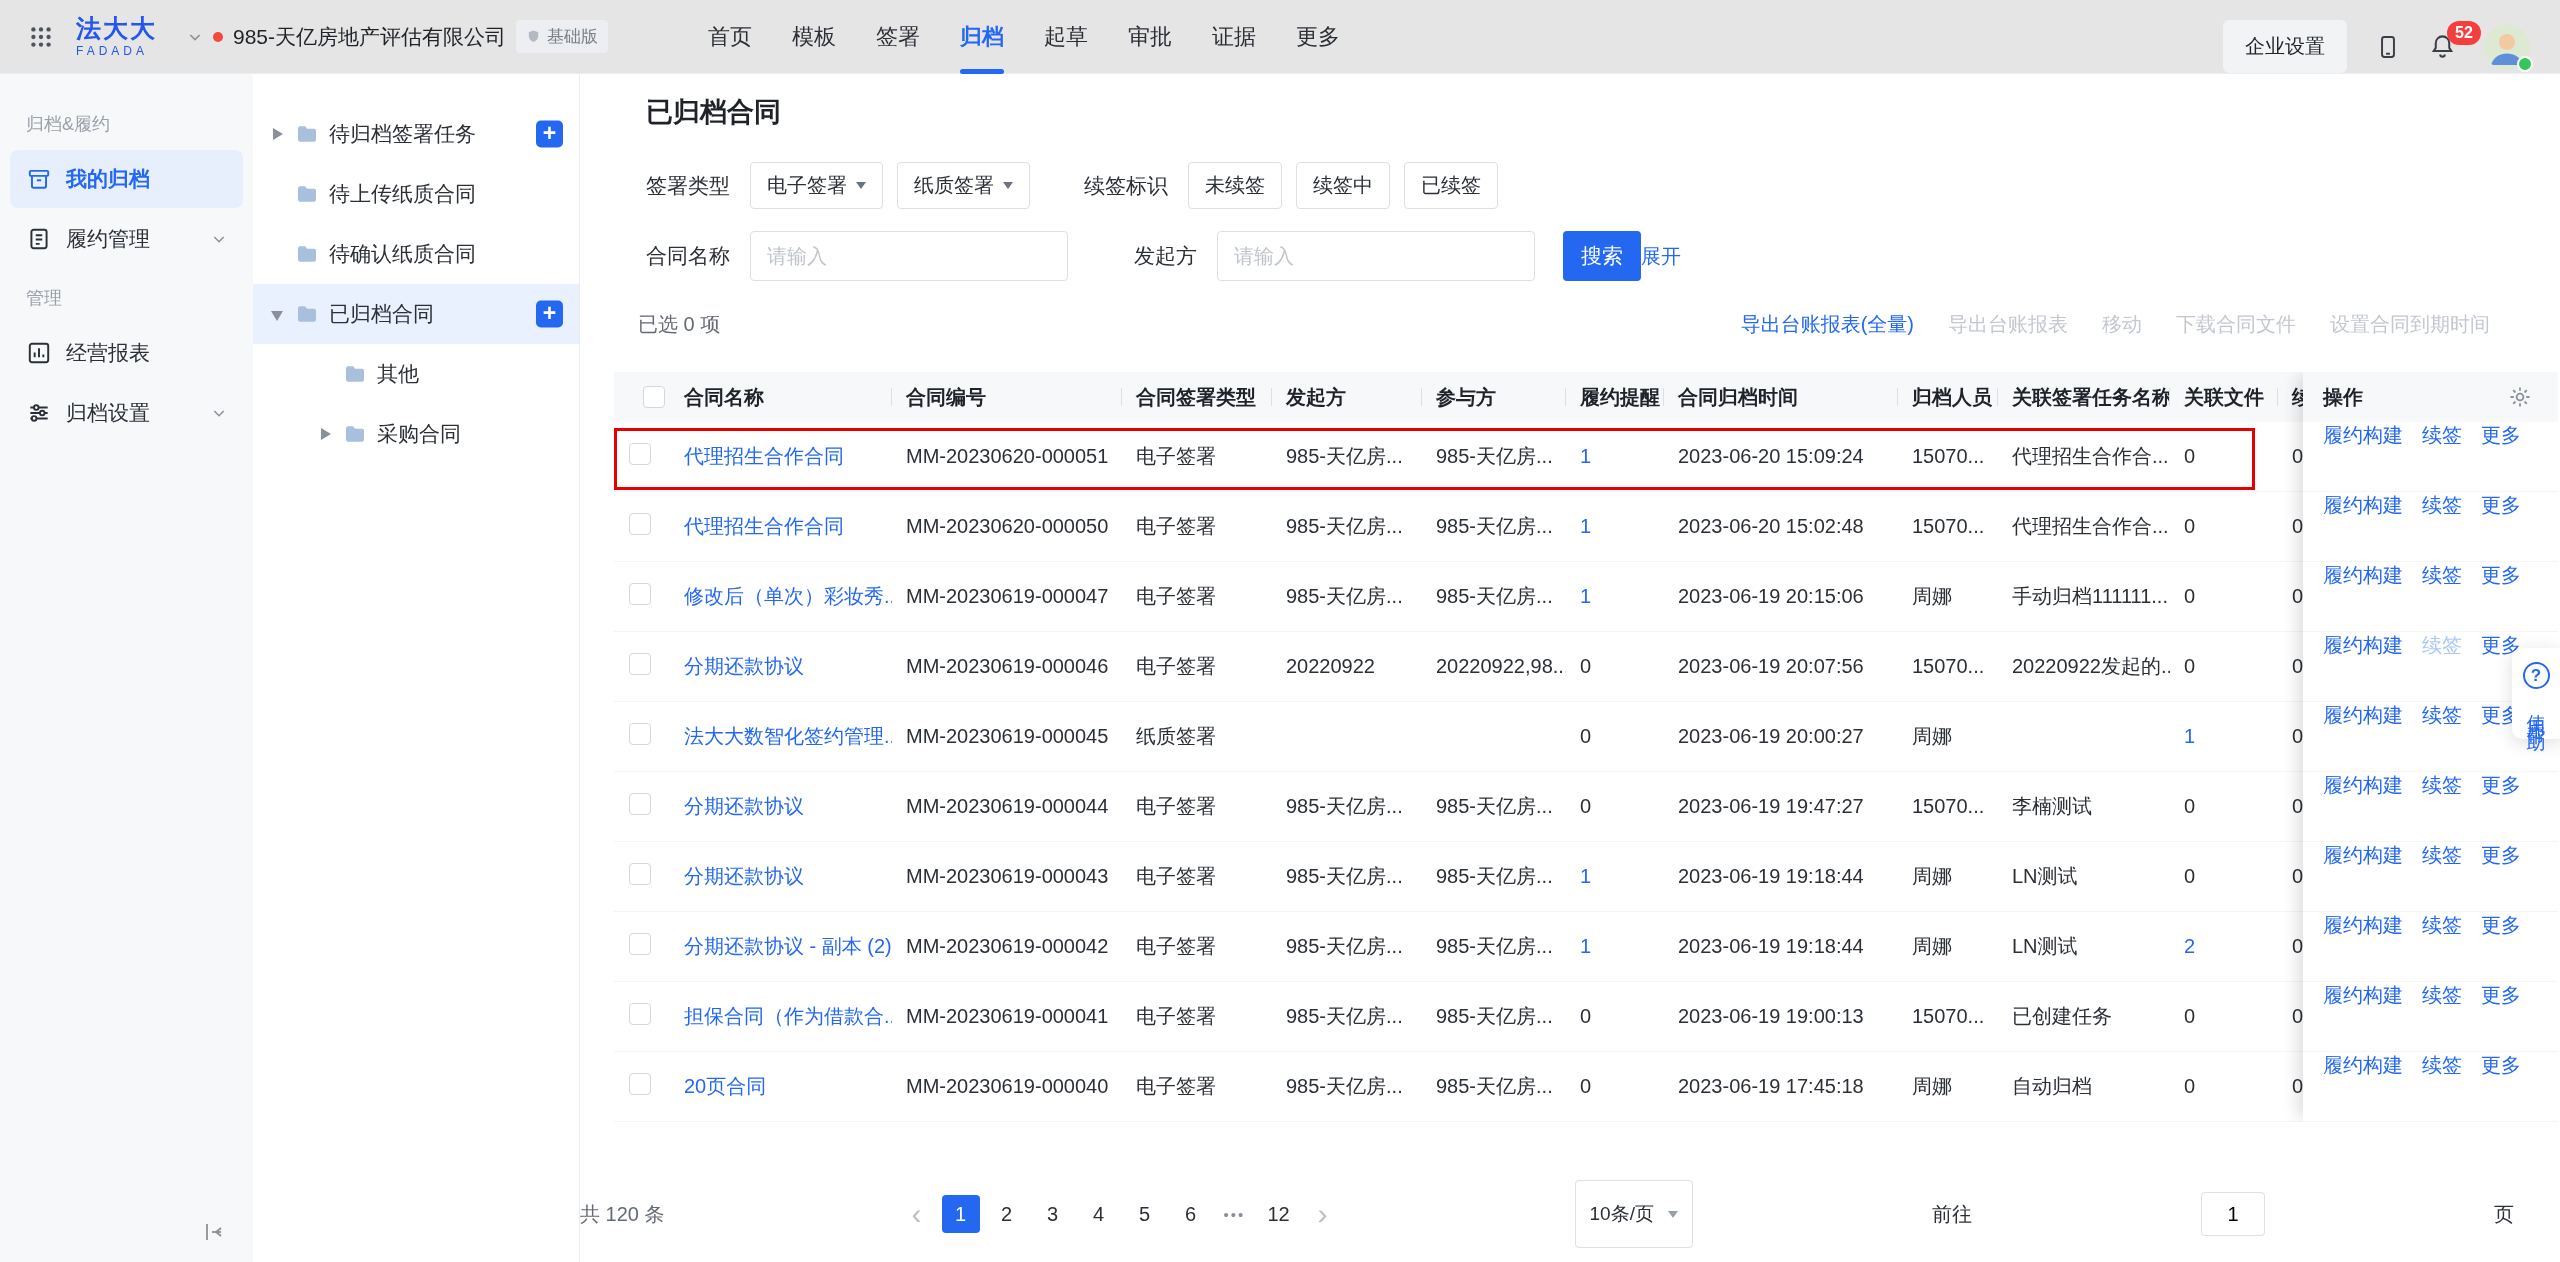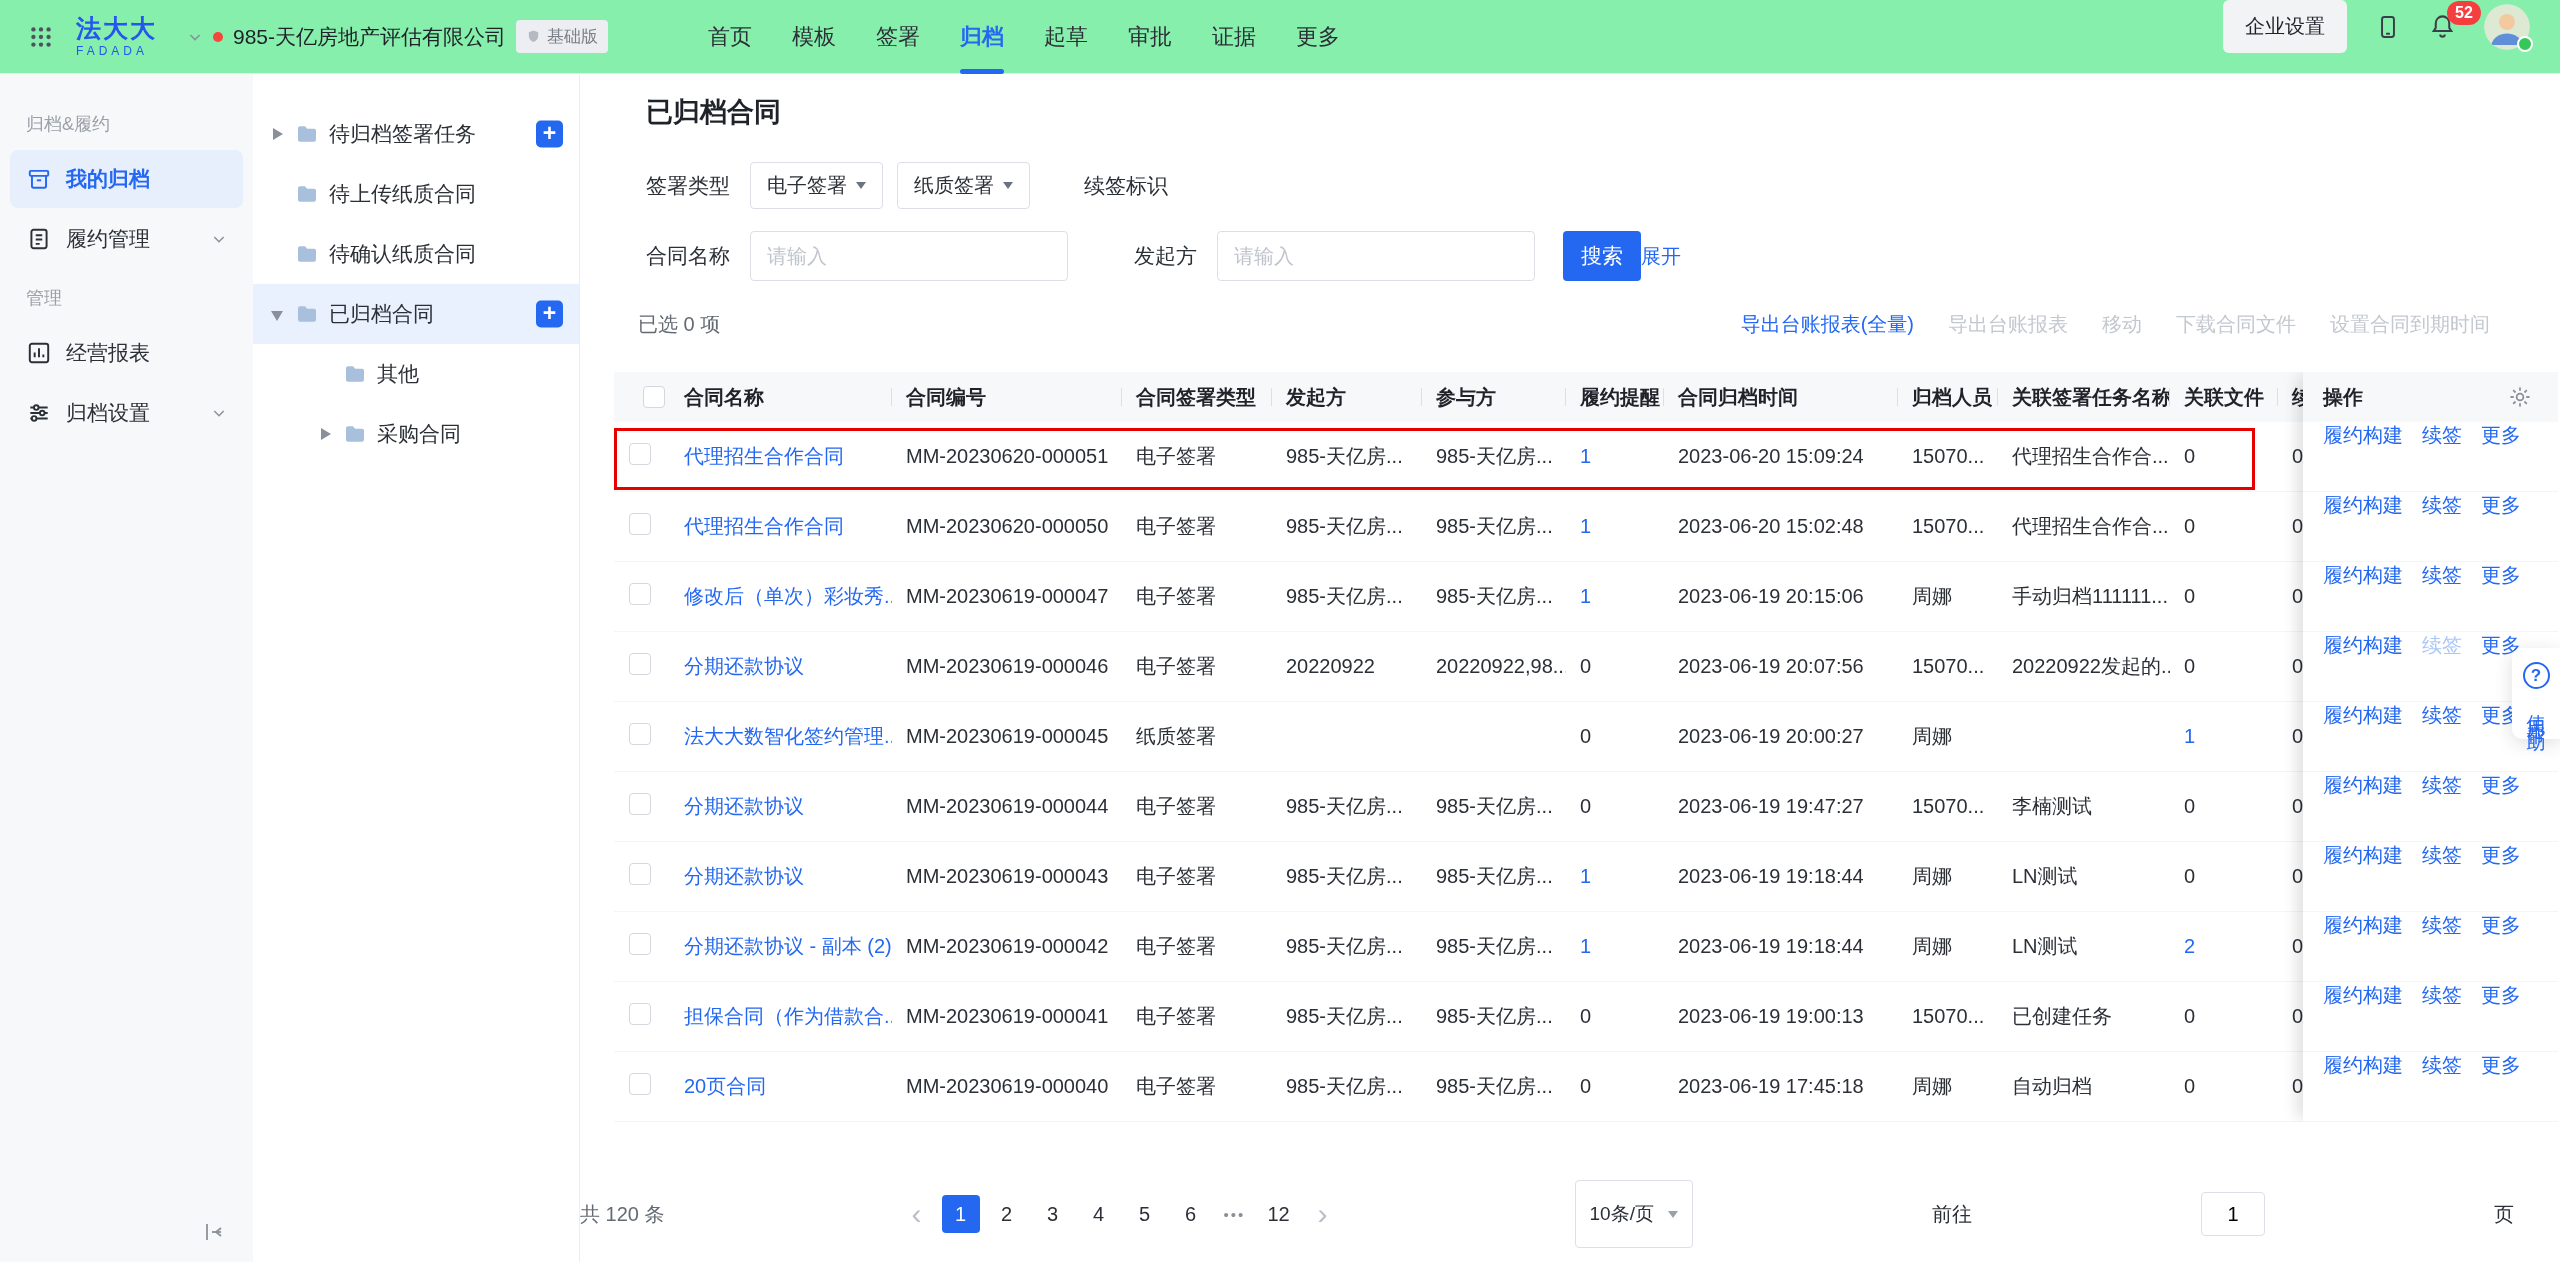--- a/index.html
+++ b/index.html
@@ -2,22 +2,22 @@
 <html><head>
 <meta charset="utf-8">
 <style>
   * { margin:0; padding:0; box-sizing:border-box; }
   html,body { width:2560px; height:1262px; overflow:hidden; background:#fff;
     font-family:"Liberation Sans","DejaVu Sans",sans-serif; color:#2b2f36; }
   body { position:relative; }
   .i svg { display:block; }
 
   
-  .topnav { position:absolute; top:0; left:0; right:0; height:74px; background:#86efac;
-    border-bottom:1px solid #ebedf0; display:flex; align-items:flex-start; justify-content:space-between;
+  .topnav { position:absolute; top:0; left:0; right:0; height:74px; background:#e5e5e5;
+    border-bottom:1px solid #ebedf0; display:flex; align-items:flex-end; justify-content:space-between;
     padding:0 30px 0 28px; z-index:50; }
   .tn-left { display:flex; align-items:center; height:100%; }
   .apps { margin-right:22px; color:#4e545d; cursor:pointer; }
   .logo { display:flex; flex-direction:column; line-height:1; margin-right:30px; cursor:pointer; }
   .logo-cn { font-size:25px; font-weight:700; color:#2456f0; letter-spacing:2px; }
   .logo-en { font-size:12px; color:#2456f0; letter-spacing:4px; margin-top:4px; }
   .company { display:flex; align-items:center; gap:10px; margin-right:46px; cursor:pointer; }
   .chev { color:#8a9099; }
   .dot { width:10px; height:10px; border-radius:50%; background:#f5483b; }
   .company-name { font-size:21px; color:#1f2329; }
@@ -360,20 +360,31 @@
           <span class="f-opt">
             <span>电子签署</span>
             <span class="f-caret"></span>
           </span>
           <span class="f-opt">
             <span>纸质签署</span>
             <span class="f-caret"></span>
           </span>
         </span>
       <span class="f-label renew-label">续签标识</span>
+      <span class="opt-group">
+          <span class="f-opt">
+            <span>未续签</span>
+          </span>
+          <span class="f-opt">
+            <span>续签中</span>
+          </span>
+          <span class="f-opt">
+            <span>已续签</span>
+          </span>
+        </span>
     </div>
     <div class="filter-row">
       <span class="f-label">合同名称</span>
       <input class="f-input" placeholder="请输入" style="">
       <span class="f-label lbl-initiator">发起方</span>
       <input class="f-input" placeholder="请输入" style="">
       <button class="search-btn">搜索</button>
       <span class="expand-link">展开</span>
     </div>
   </div>

